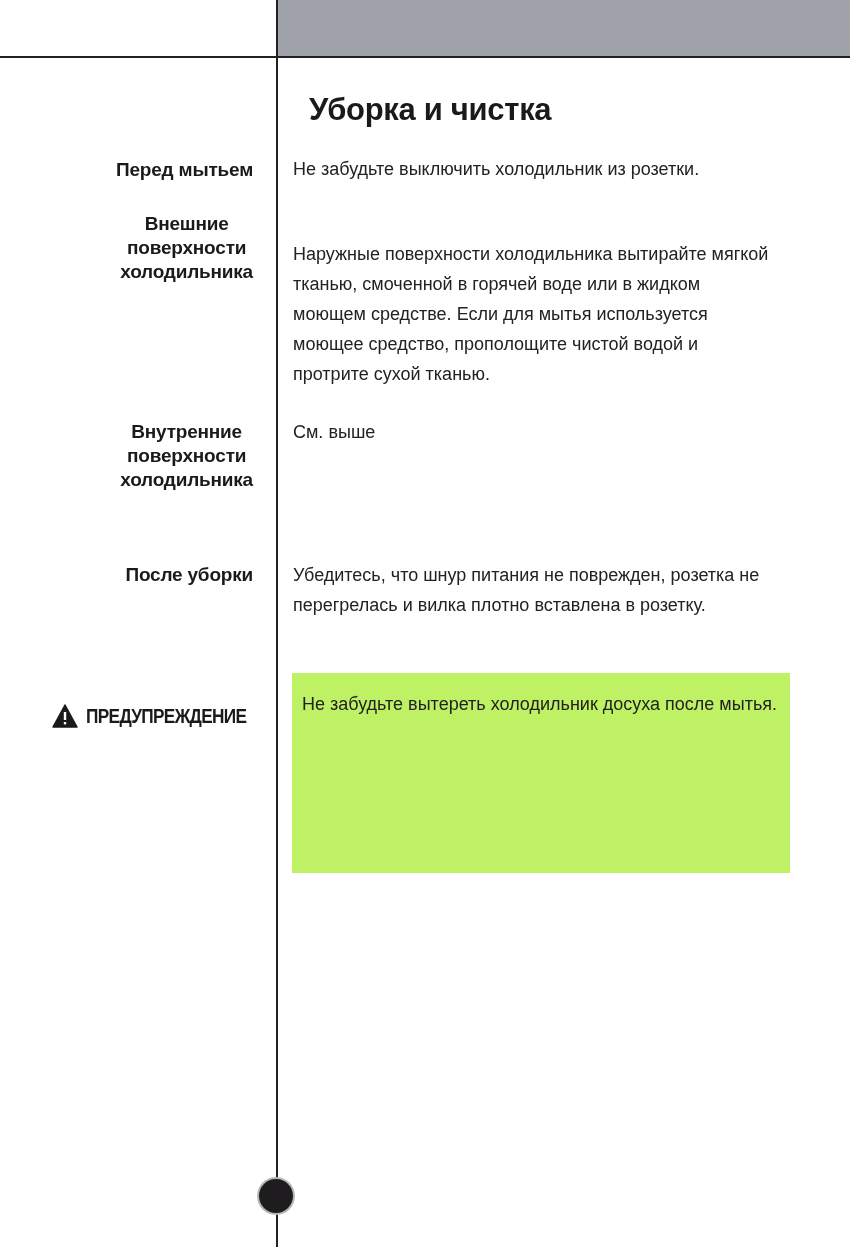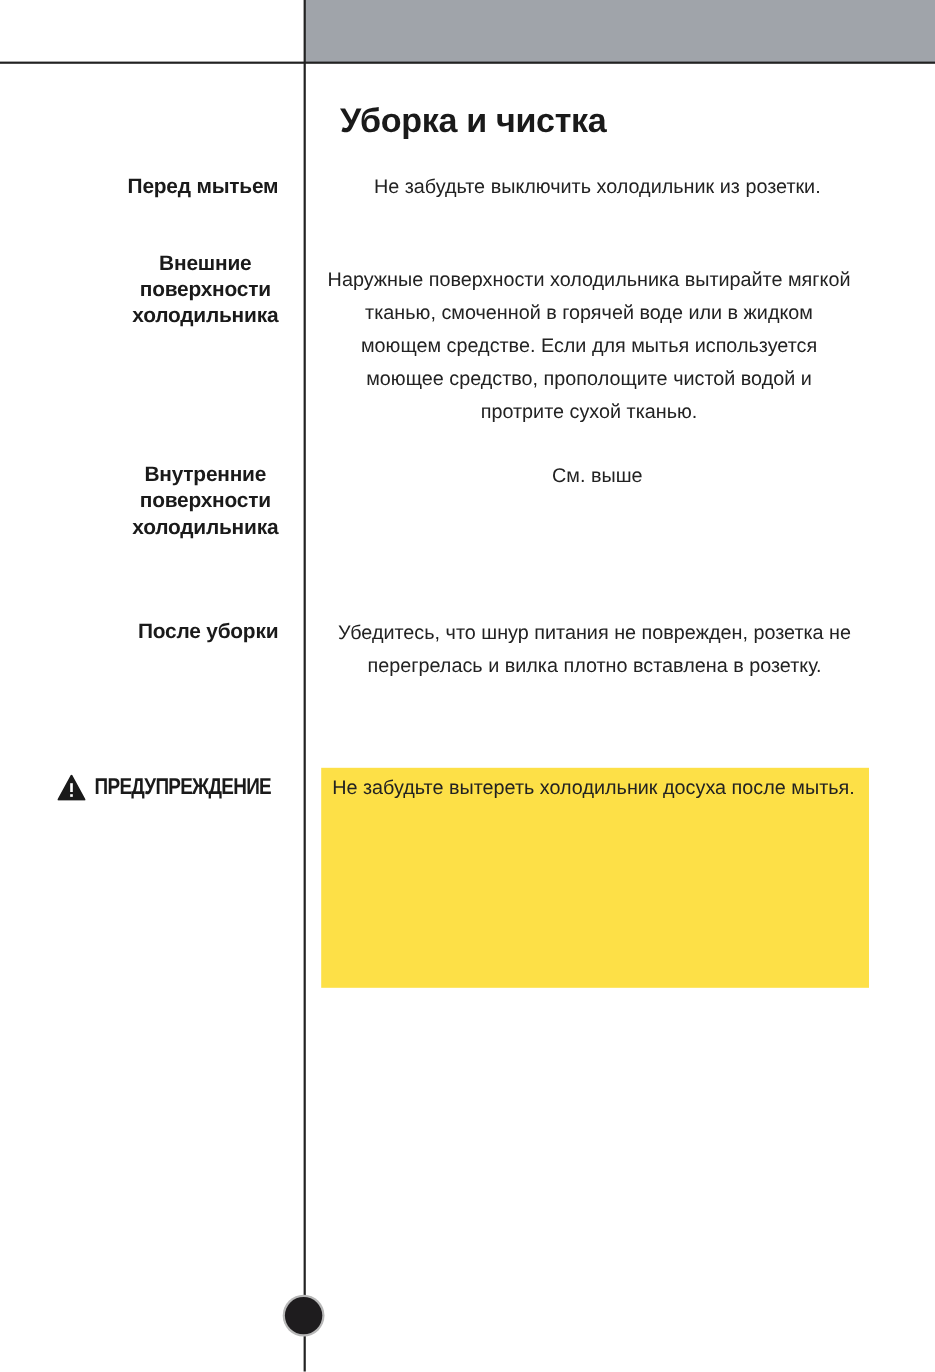--- a/index.html
+++ b/index.html
@@ -3,42 +3,42 @@
 <meta charset="utf-8">
 <style>
   html, body { margin:0; padding:0; background:#ffffff; }
   body { width:850px; height:1247px; position:relative; overflow:hidden;
          font-family:"Liberation Sans", sans-serif; color:#1e1e1e; }
   .header-block { position:absolute; left:277px; top:0; width:573px; height:57px; background:#a0a4aa; }
   .hline { position:absolute; left:0; top:56px; width:850px; height:1.5px; background:#222; }
   .vline { position:absolute; left:276px; top:0; width:1.5px; height:1247px; background:#222; }
   .title { position:absolute; left:293px; top:76px; font-size:31px; font-weight:bold; letter-spacing:-0.3px; color:#1a1a1a; }
   .label { position:absolute; right:597px; text-align:center; font-size:19px; font-weight:bold; line-height:24px; color:#1a1a1a; letter-spacing:-0.2px; }
-  .body { position:absolute; left:293px; width:500px; font-size:18px; line-height:30px; color:#222;text-align:center; }
+  .body { position:absolute; left:293px; width:500px; font-size:18px; line-height:30px; color:#222; }
   .warn-label { position:absolute; left:52px; top:704px; display:flex; align-items:center; gap:8px; }
   .warn-text { font-size:21px; font-weight:bold; letter-spacing:-0.8px; color:#1a1a1a; transform:scaleX(0.82); transform-origin:left center; white-space:nowrap; }
-  .warn-box { position:absolute; left:292px; top:698px; width:498px; height:200px; background:#fde047; box-sizing:border-box; padding:3px 10px 0 10px; font-size:18px; line-height:30px; color:#222; }
+  .warn-box { position:absolute; left:292px; top:673px; width:498px; height:200px; background:#bef264; box-sizing:border-box; padding:16px 10px 0 10px; font-size:18px; line-height:30px; color:#222; }
   .warn-box p { margin:0; }
   .page-dot { position:absolute; left:259px; top:1179px; width:34px; height:34px; border-radius:50%; background:#1e1c1e; box-shadow:0 0 0 2px #b8b8b8; }
 </style>
 </head>
 <body>
 
 <div class="header-block"></div>
 <div class="hline"></div>
 <div class="vline"></div>
 
 <h1 class="title" style="margin:16px">Уборка и чистка</h1>
 
 <div class="label" style="top:158px">
   <div>Перед мытьем</div>
 </div>
 <div class="body" style="top:154px">Не забудьте выключить холодильник из розетки.</div>
 
-<div class="label" style="top:228px">
+<div class="label" style="top:212px">
   <div>Внешние</div>
   <div>поверхности</div>
   <div>холодильника</div>
 </div>
 <div class="body" style="top:239px; width:485px">Наружные поверхности холодильника вытирайте мягкой тканью, смоченной в горячей воде или в жидком моющем средстве. Если для мытья используется моющее средство, прополощите чистой водой и протрите сухой тканью.</div>
 
 <div class="label" style="top:420px">
   <div>Внутренние</div>
   <div>поверхности</div>
   <div>холодильника</div>

